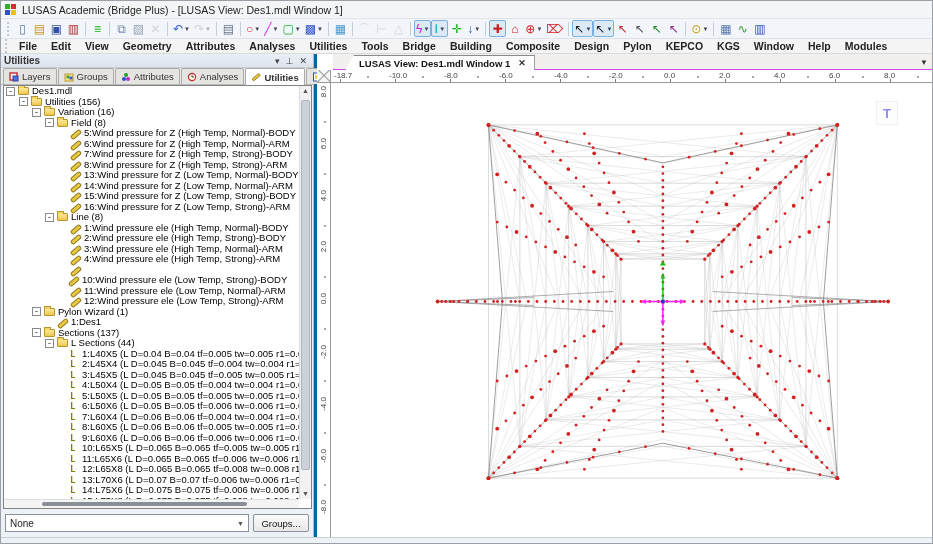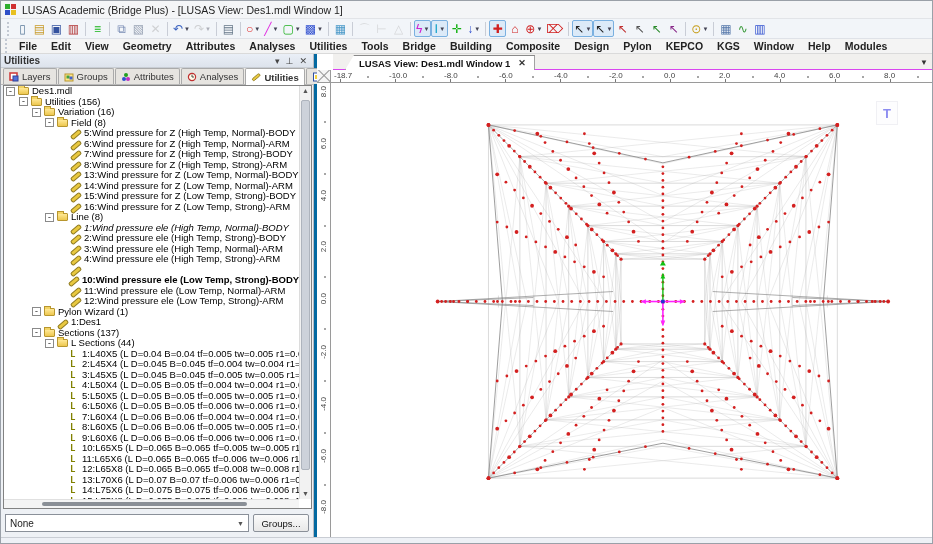--- a/index.html
+++ b/index.html
@@ -377,21 +377,21 @@
           <div class="trow" style="padding-left: 54px;">
             <span class="expsp"></span>
             <span class="ticon wrench"></span>
             <span class="tlabel">16:Wind pressure for Z (Low Temp, Strong)-ARM</span>
           </div>
           <div class="trow" style="padding-left: 41px;">
             <span class="exp">-</span>
             <span class="ticon folder"></span>
             <span class="tlabel">Line (8)</span>
           </div>
-          <div class="trow" style="padding-left: 54px; font-style: italic;">
+          <div class="trow" style="padding-left: 54px;">
             <span class="expsp"></span>
             <span class="ticon wrench"></span>
             <span class="tlabel">1:Wind pressure ele (High Temp, Normal)-BODY</span>
           </div>
           <div class="trow" style="padding-left: 54px;">
             <span class="expsp"></span>
             <span class="ticon wrench"></span>
             <span class="tlabel">2:Wind pressure ele (High Temp, Strong)-BODY</span>
           </div>
           <div class="trow" style="padding-left: 54px;">
@@ -401,41 +401,41 @@
           </div>
           <div class="trow" style="padding-left: 54px;">
             <span class="expsp"></span>
             <span class="ticon wrench"></span>
             <span class="tlabel">4:Wind pressure ele (High Temp, Strong)-ARM</span>
           </div>
           <div class="trow" style="padding-left: 54px;">
             <span class="expsp"></span>
             <span class="ticon wrench"></span>
           </div>
-          <div class="trow" style="padding-left: 52px; font-weight: bold;">
+          <div class="trow" style="padding-left: 52px;">
             <span class="expsp"></span>
             <span class="ticon wrench"></span>
             <span class="tlabel">10:Wind pressure ele (Low Temp, Strong)-BODY</span>
           </div>
           <div class="trow" style="padding-left: 54px;">
             <span class="expsp"></span>
             <span class="ticon wrench"></span>
             <span class="tlabel">11:Wind pressure ele (Low Temp, Normal)-ARM</span>
           </div>
           <div class="trow" style="padding-left: 54px;">
             <span class="expsp"></span>
             <span class="ticon wrench"></span>
             <span class="tlabel">12:Wind pressure ele (Low Temp, Strong)-ARM</span>
           </div>
           <div class="trow" style="padding-left: 28px;">
             <span class="exp">-</span>
             <span class="ticon folder"></span>
             <span class="tlabel">Pylon Wizard (1)</span>
           </div>
-          <div class="trow" style="padding-left: 41px; align-items: flex-end;">
+          <div class="trow" style="padding-left: 41px;">
             <span class="expsp"></span>
             <span class="ticon wrench"></span>
             <span class="tlabel">1:Des1</span>
           </div>
           <div class="trow" style="padding-left: 28px;">
             <span class="exp">-</span>
             <span class="ticon folder"></span>
             <span class="tlabel">Sections (137)</span>
           </div>
           <div class="trow" style="padding-left: 41px;">

